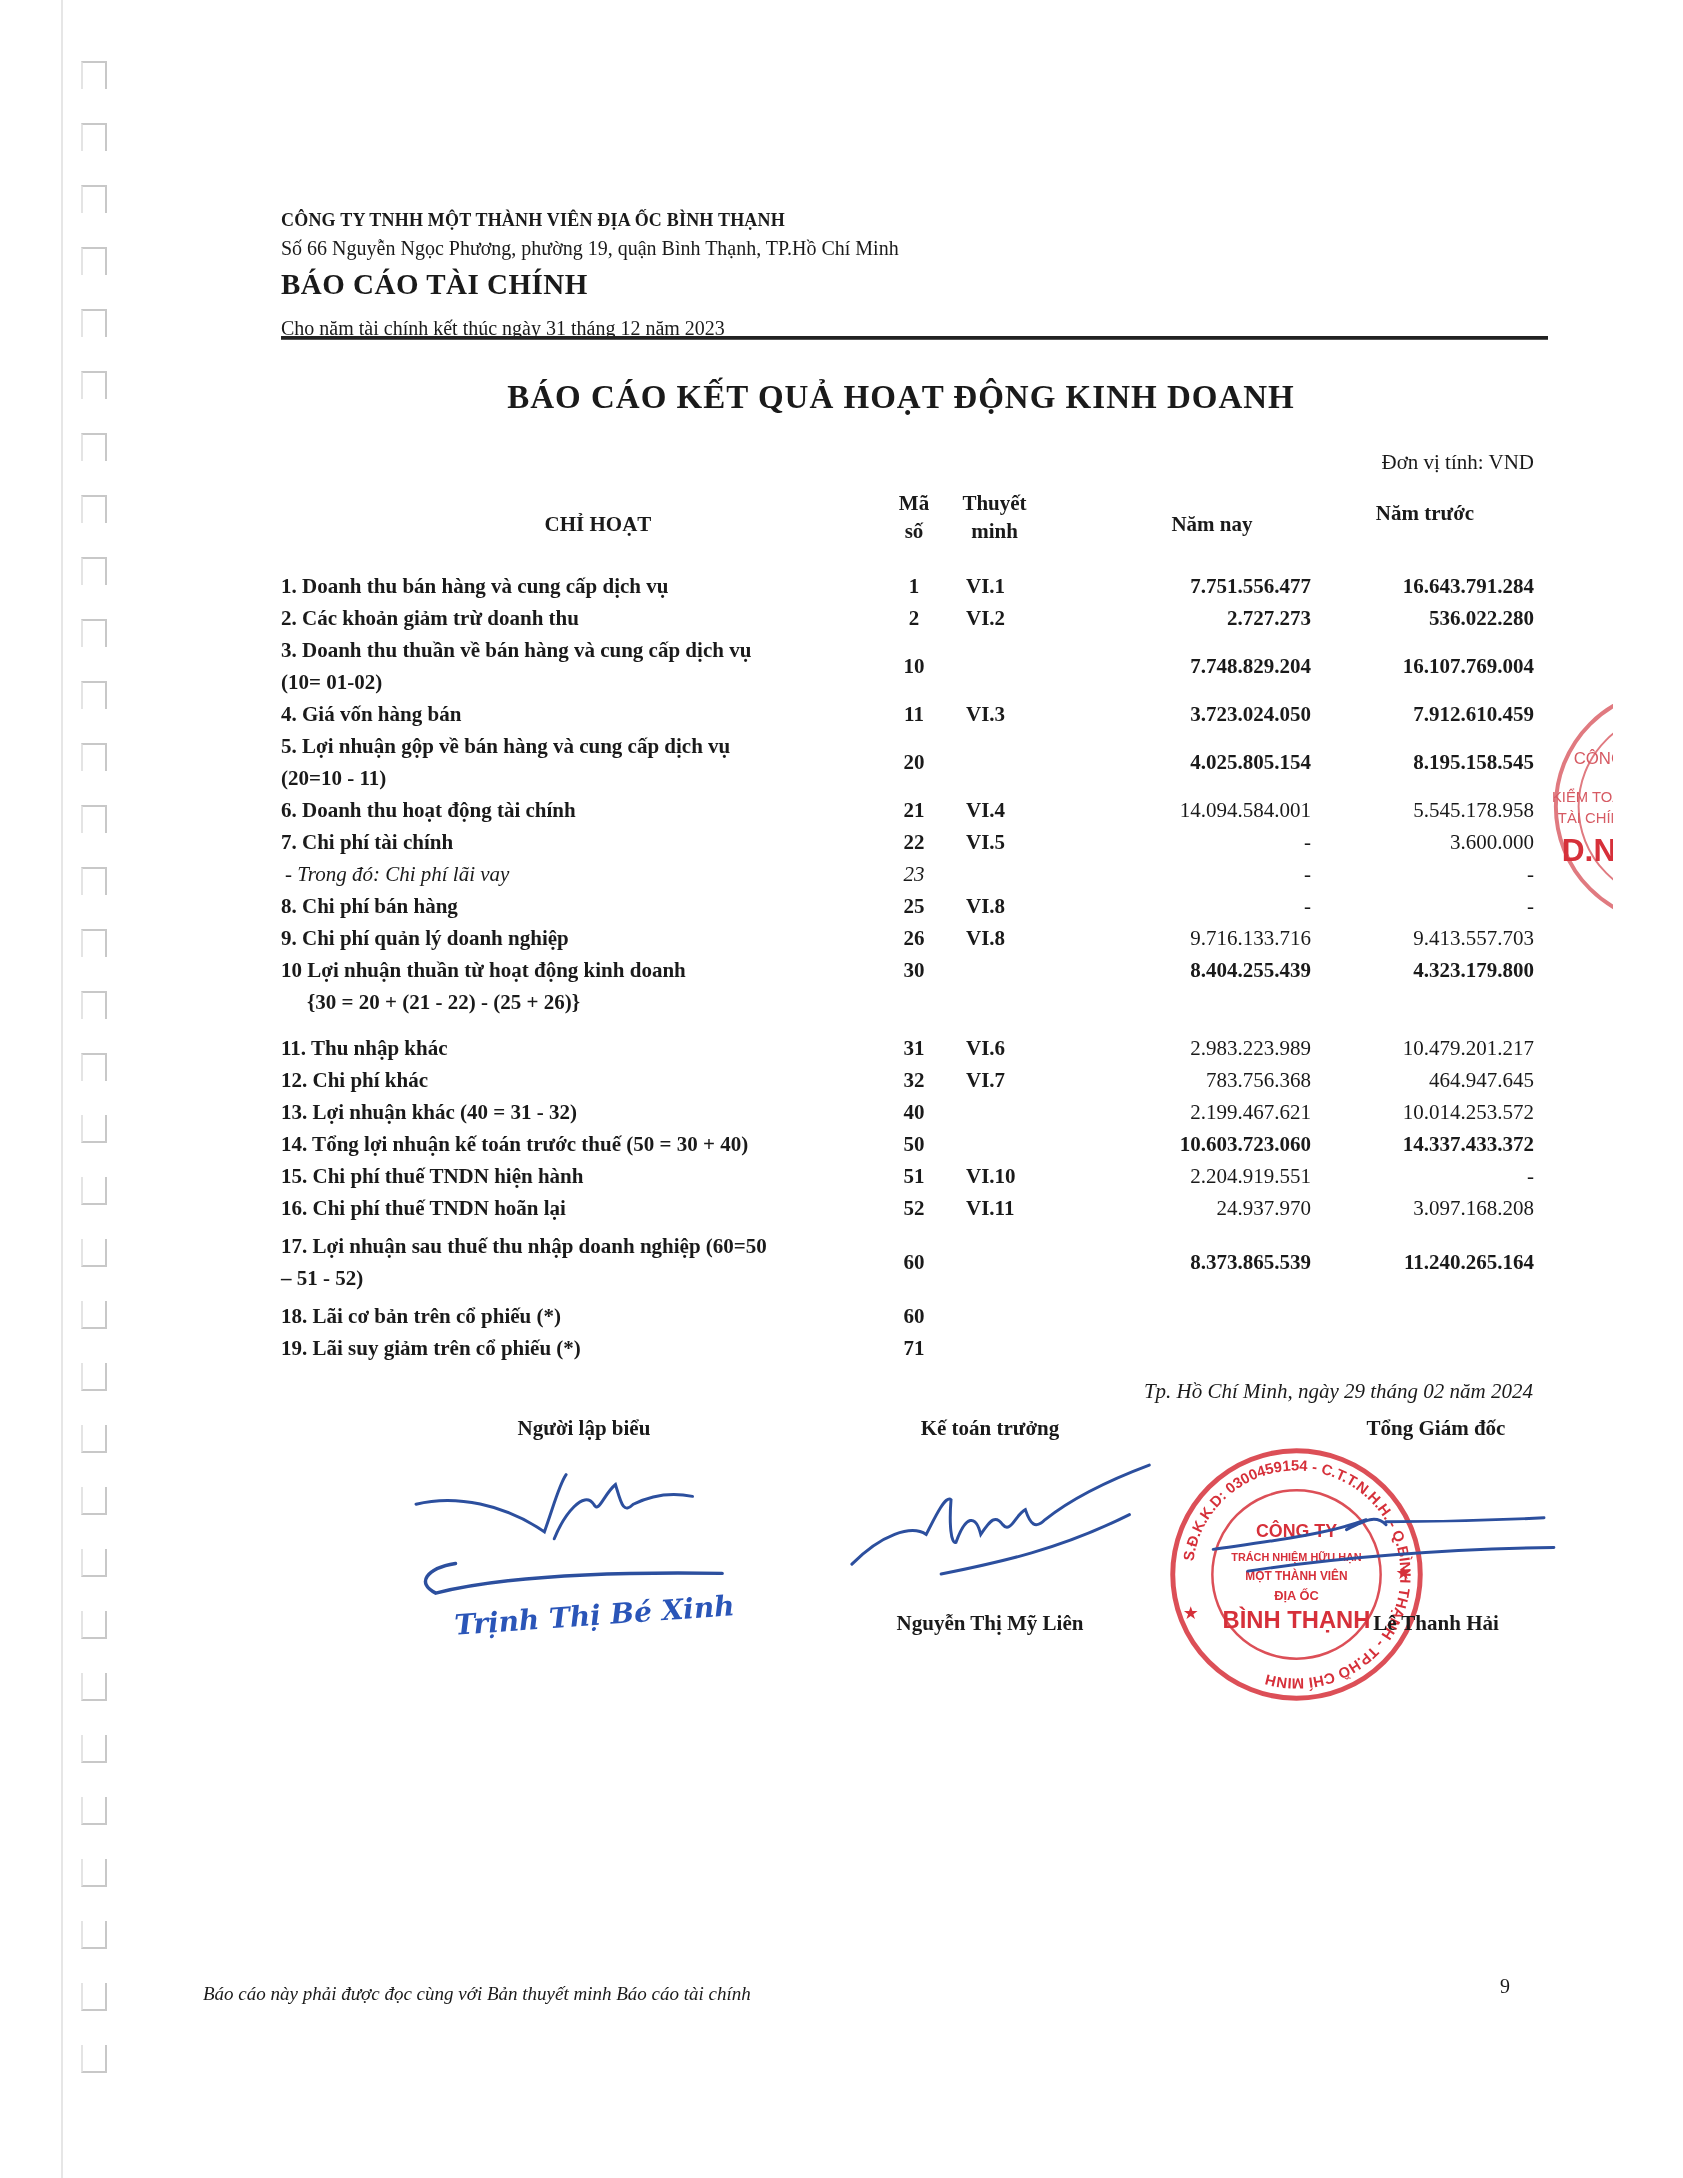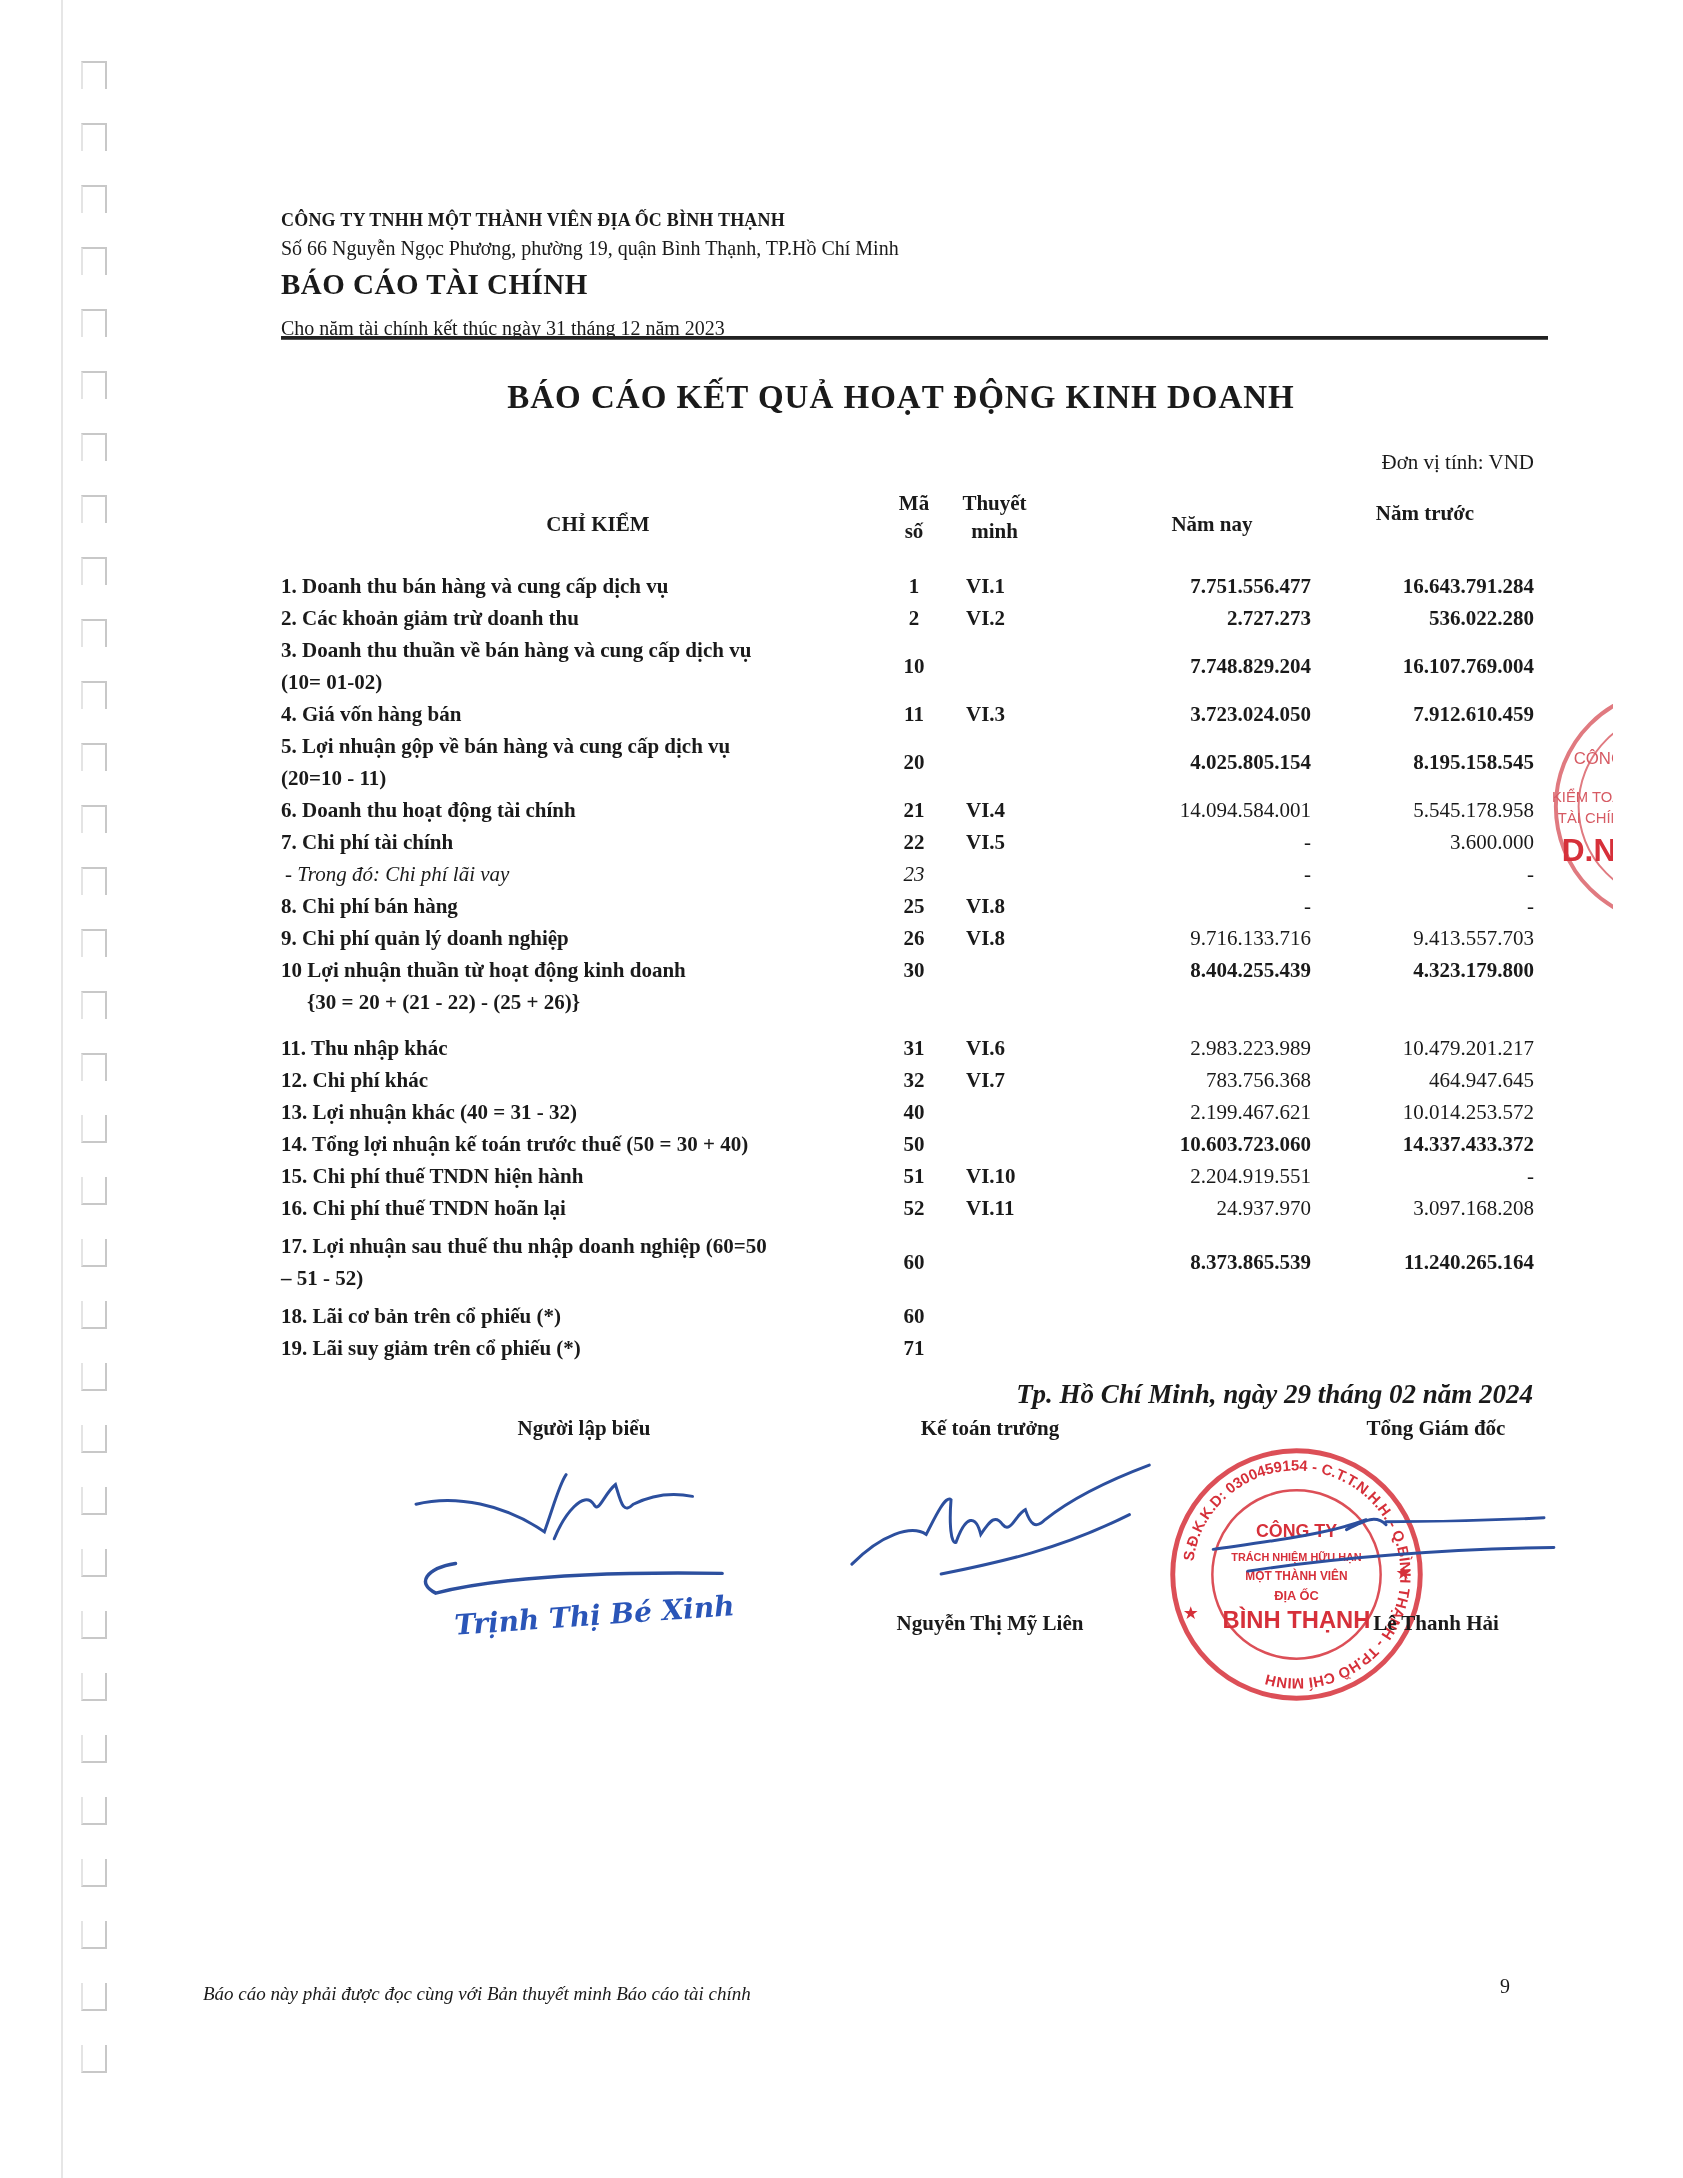--- a/index.html
+++ b/index.html
@@ -41,21 +41,21 @@
   .row .name { font-weight: bold; width: 594px; line-height: 32px; }
   .row .name.italic { font-weight: normal; font-style: italic; padding-left: 4px; }
   .row .code { position: absolute; left: 608px; width: 50px; text-align: center; font-weight: bold; top: 0; line-height: 32px; }
   .row .note { position: absolute; left: 685px; width: 89px; font-weight: bold; top: 0; line-height: 32px; }
   .row .cur { position: absolute; left: 832px; width: 198px; text-align: right; top: 0; line-height: 32px; }
   .row .prev { position: absolute; left: 1030px; width: 223px; text-align: right; top: 0; line-height: 32px; }
   .row.two .code, .row.two .note, .row.two .cur, .row.two .prev { top: 16px; }
   .row .cur.b, .row .prev.b { font-weight: bold; }
 
   
-  .sign-date { position: absolute; right: 150px; top: 1379px; font-size: 27px; font-style: italic; font-weight: bold; }
+  .sign-date { position: absolute; right: 150px; top: 1379px; font-size: 21px; font-style: italic; font-weight: normal; }
   .sig-col { position: absolute; top: 1416px; font-size: 21px; font-weight: bold; text-align: center; }
   .sig-preparer { left: 465px; width: 238px; }
   .sig-chief { left: 871px; width: 238px; }
   .sig-director { left: 1317px; width: 238px; }
   .sig-name { position: absolute; top: 1611px; font-size: 21px; font-weight: bold; text-align: center; }
   .sig-name.chief { left: 871px; width: 238px; }
   .sig-name.director { left: 1317px; width: 238px; }
   .sig-name.preparer { left: 436px; width: 317px; top: 1599px; font-family: "DejaVu Serif", serif; font-style: italic; color: #2a55b8; font-size: 28px; transform: rotate(-4deg); }
 
   .signature-svg { position: absolute; }
@@ -114,21 +114,21 @@
 <div class="rule"></div>
 
 <div class="doc-title" style="left:-79px;width:1762px;padding-left:0;">
   <span style="padding-left:198px;">BÁO CÁO KẾT QUẢ HOẠT ĐỘNG KINH DOANH</span>
 </div>
 
 <div class="unit">Đơn vị tính: VND</div>
 
 <div class="tbl">
   <div class="thead">
-    <div class="th th-name">CHỈ KIỂM</div>
+    <div class="th th-name">CHỈ HOẠT</div>
     <div class="th th-code">
       <div>Mã</div>
       <div>số</div>
     </div>
     <div class="th th-note">
       <div>Thuyết</div>
       <div>minh</div>
     </div>
     <div class="th th-cur">Năm nay</div>
     <div class="th th-prev">Năm trước</div>

